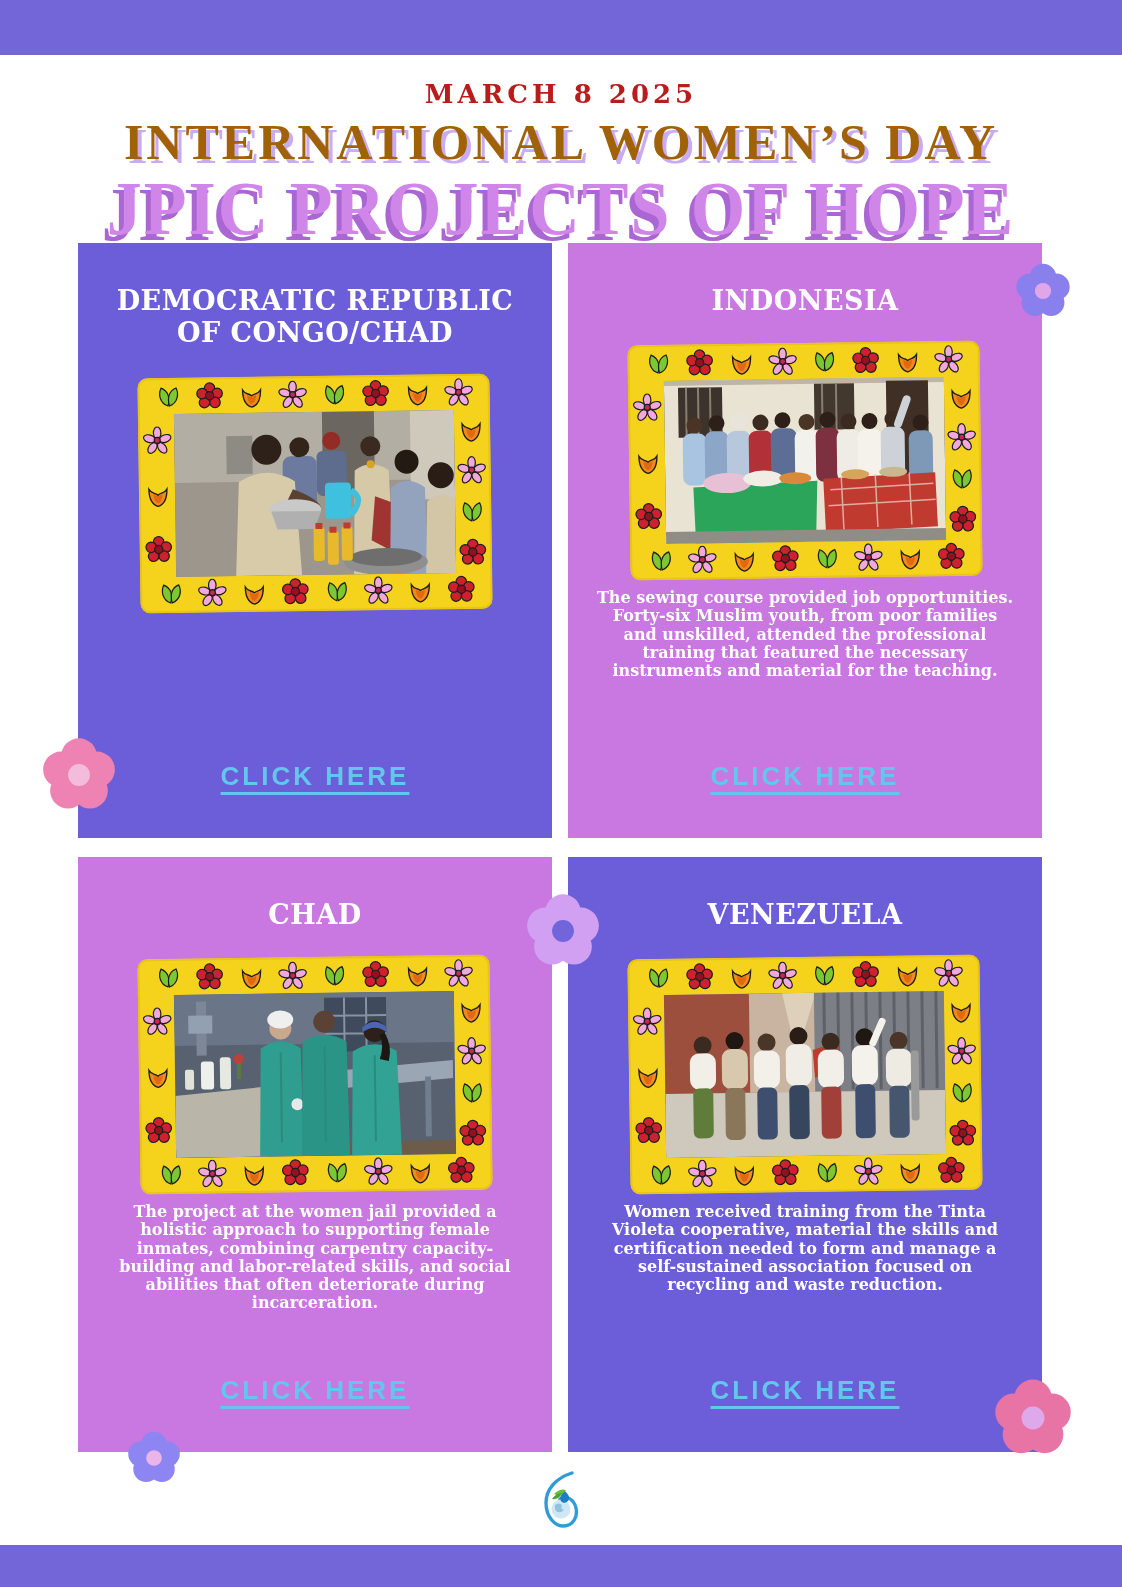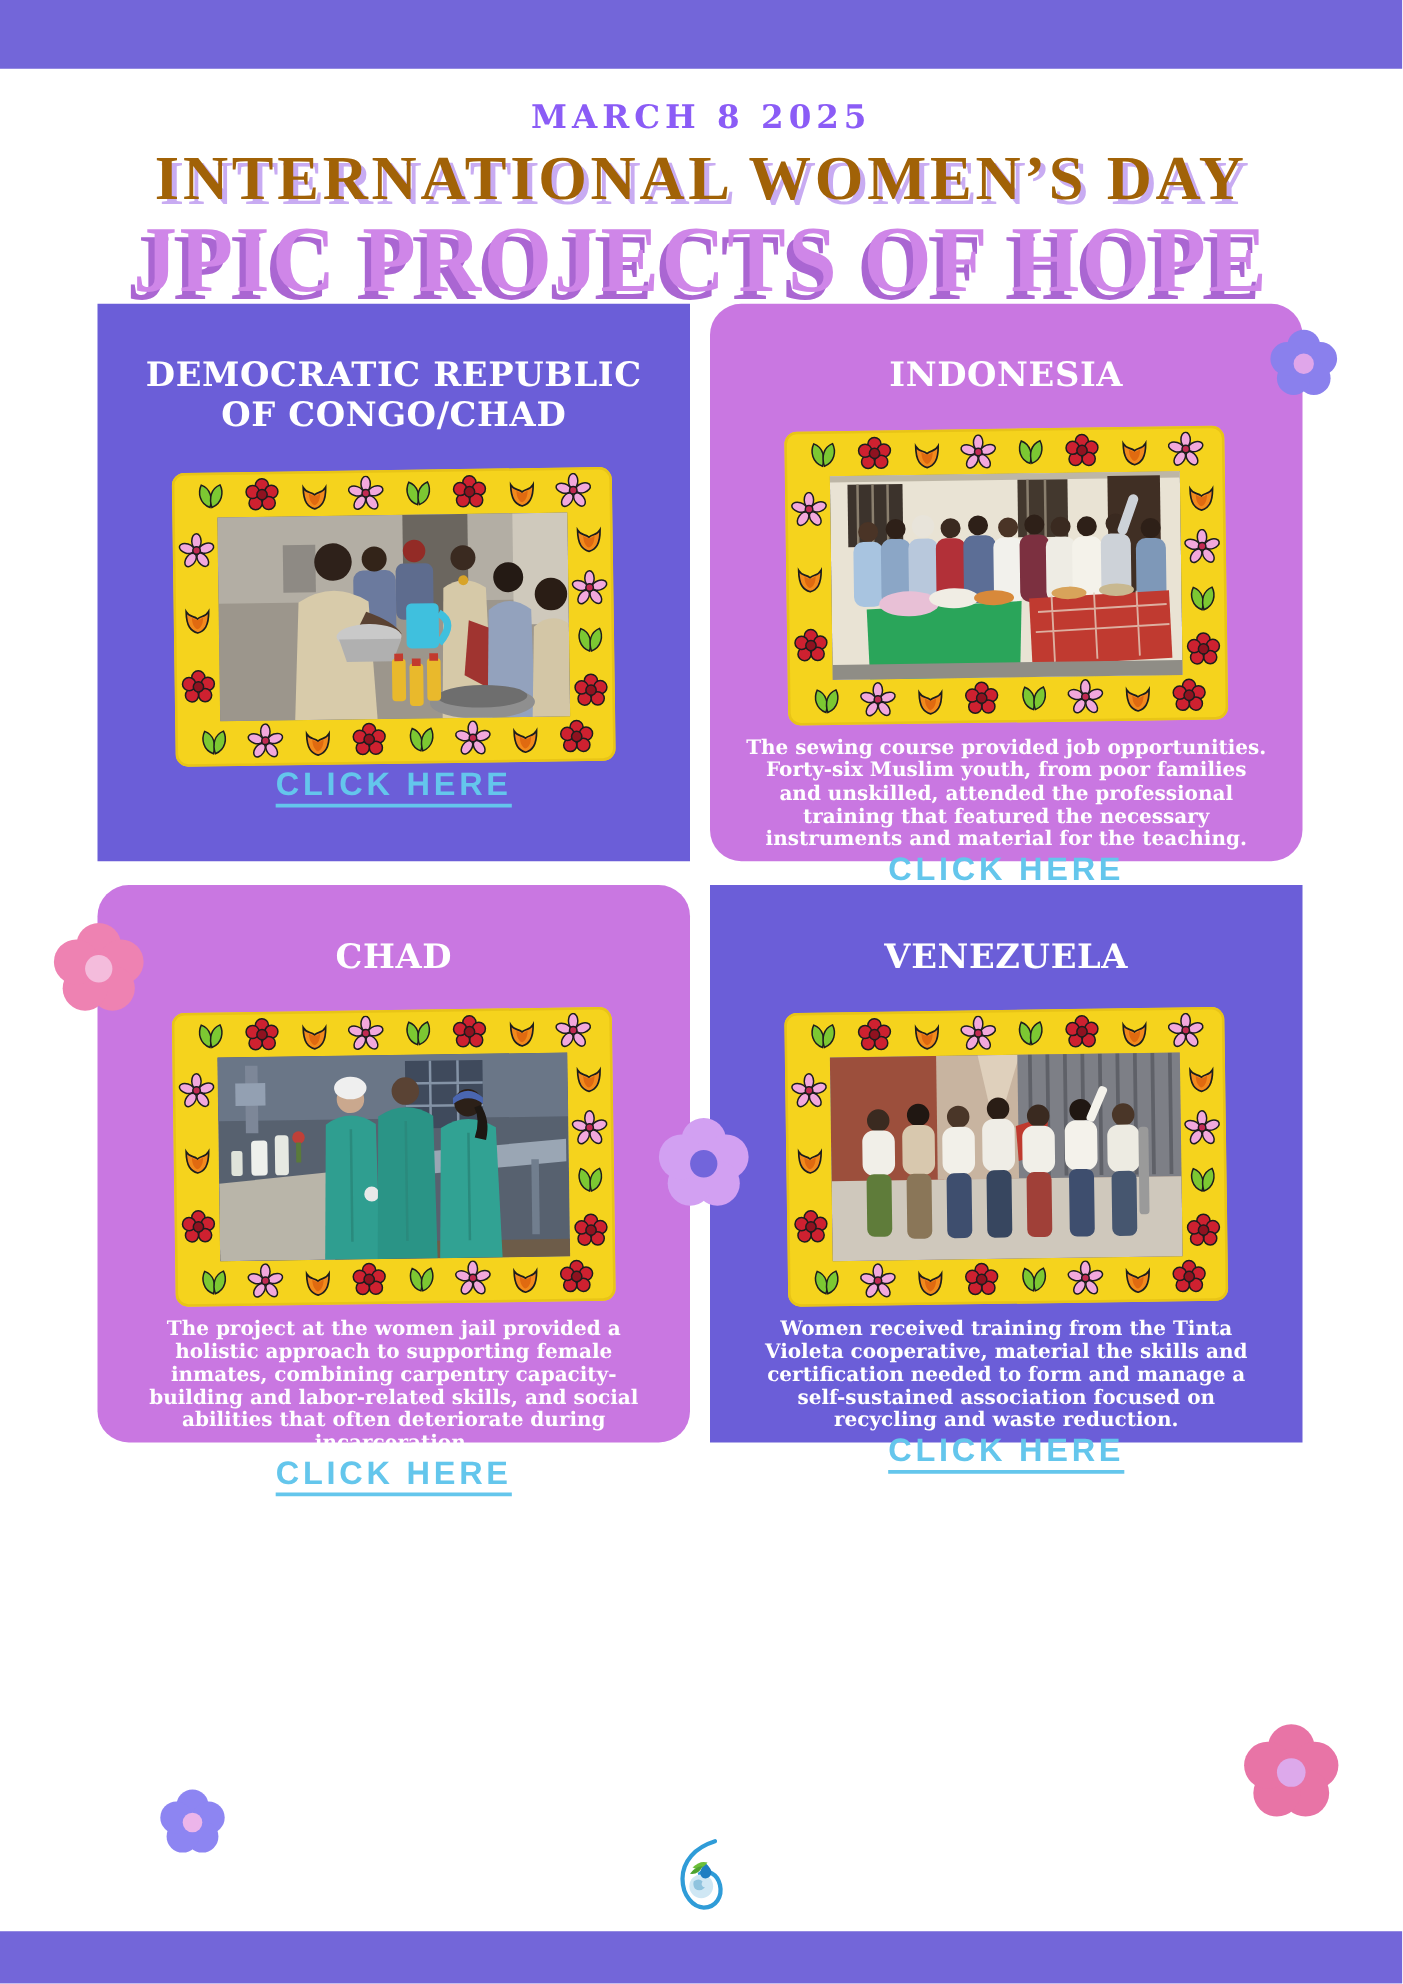--- a/index.html
+++ b/index.html
@@ -5,33 +5,33 @@
   * { margin:0; padding:0; box-sizing:border-box; }
   html,body { width:1122px; }
   body { font-family:"DejaVu Serif", serif; background:#ffffff; position:relative; }
   .page { position:relative; width:1122px; height:1587px; background:#ffffff; overflow:hidden; }
 
   .bar { position:absolute; left:0; width:1122px; background:#7366d9; }
   .bar-top { top:0; height:55px; }
   .bar-bottom { top:1545px; height:42px; }
 
   header { position:absolute; top:55px; left:0; width:1122px; text-align:center; }
-  .date { margin-top:24px; font-size:26px; font-weight:bold; letter-spacing:4px; color:#8b5cf6; }
+  .date { margin-top:24px; font-size:26px; font-weight:bold; letter-spacing:4px; color:#b91c1c; }
   .title { margin-top:8px; font-family:"Liberation Serif", serif; font-size:50px; font-weight:bold;
            letter-spacing:3px; color:#a16207; text-shadow:4px 4px 0 #c8abf2; line-height:1; }
   .subtitle { margin-top:4px; font-family:"Liberation Serif", serif; font-size:70px; font-weight:bold;
               letter-spacing:2px; color:#cf86e8; text-shadow:-5px 6px 0 #aa66d2; line-height:1;
               transform:scaleY(1.08); transform-origin:top center; }
 
   .grid { position:absolute; left:78px; top:243px; width:964px;
           display:grid; grid-template-columns:474px 474px; column-gap:16px; row-gap:19px; }
-  .card { width:474px; height:446px; display:flex; flex-direction:column; align-items:center;
+  .card { width:474px; height:595px; display:flex; flex-direction:column; align-items:center;
           text-align:center; padding:42px 11px 46px; color:#ffffff; }
   .card--purple { background:#6b5ed8; }
-  .card--pink   { background:#c977e1;border-radius:25px; }
+  .card--pink   { background:#c977e1; }
 
   .country { font-size:27px; font-weight:bold; line-height:1.2; letter-spacing:0.5px; max-width:420px; }
 
   .frame { margin-top:26px; background:#f5d31d; border-radius:10px; padding:2px;
            transform:rotate(-0.8deg); box-shadow:0 0 0 2px #e8c417 inset; }
   .f-row { display:flex; justify-content:space-around; align-items:center; height:34px; padding:0 8px; }
   .f-mid { display:flex; }
   .f-col { display:flex; flex-direction:column; justify-content:space-around; align-items:center; width:34px; }
   .ffl { width:30px; height:30px; flex:0 0 auto; }
   .photo { width:280px; height:163px; overflow:hidden; background:#888; }

